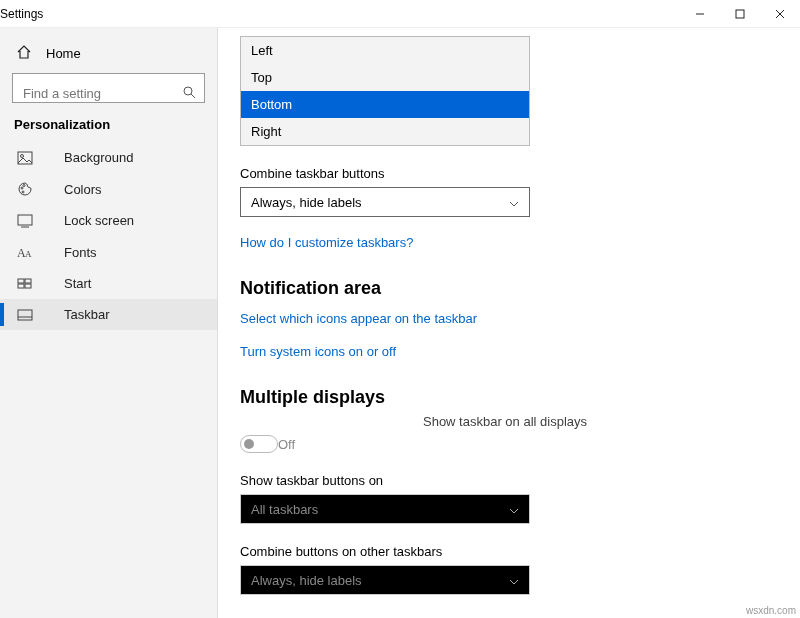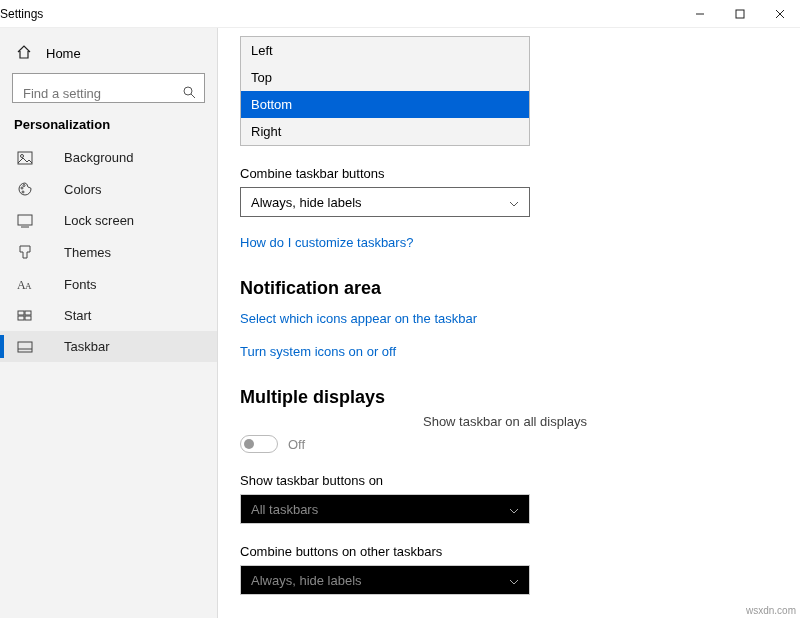--- a/index.html
+++ b/index.html
@@ -151,21 +151,20 @@
   }
   .link.tight { margin-top: 12px; }
   h2.section {
     font-size: 18px;
     font-weight: 600;
     margin: 28px 0 6px 0;
   }
   .toggle-row {
     display: flex;
     align-items: center;
-    gap: 10px;
     margin-top: 6px;
   }
   .toggle {
     width: 38px; height: 18px;
     border-radius: 9px;
     position: relative;
   }
   .toggle.off {
     border: 1px solid #999;
     background: #fff;
@@ -263,28 +262,20 @@
         <svg width="16" height="14" viewBox="0 0 16 14">
             <rect x="1" y="1" width="14" height="10" stroke-width="1"></rect>
             <line x1="4" y1="13" x2="12" y2="13" stroke-width="1"></line>
           </svg>
       </span>
       <span>Lock screen</span>
     </div>
     <div class="nav-item">
       <span class="nav-icon">
         <svg width="16" height="16" viewBox="0 0 16 16">
-            <path d="M3 2 L13 2 L13 8 L10 8 L10 14 L6 14 L6 8 L3 8 Z" stroke-width="1"></path>
-          </svg>
-      </span>
-      <span>Themes</span>
-    </div>
-    <div class="nav-item">
-      <span class="nav-icon">
-        <svg width="16" height="16" viewBox="0 0 16 16">
             <text x="0" y="13" font-size="12" fill="#444" stroke="none" font-family="serif">A</text>
             <text x="8" y="13" font-size="9" fill="#444" stroke="none" font-family="serif">A</text>
           </svg>
       </span>
       <span>Fonts</span>
     </div>
     <div class="nav-item">
       <span class="nav-icon">
         <svg width="16" height="12" viewBox="0 0 16 12">
             <rect x="1" y="1" width="6" height="4" stroke-width="1"></rect>

